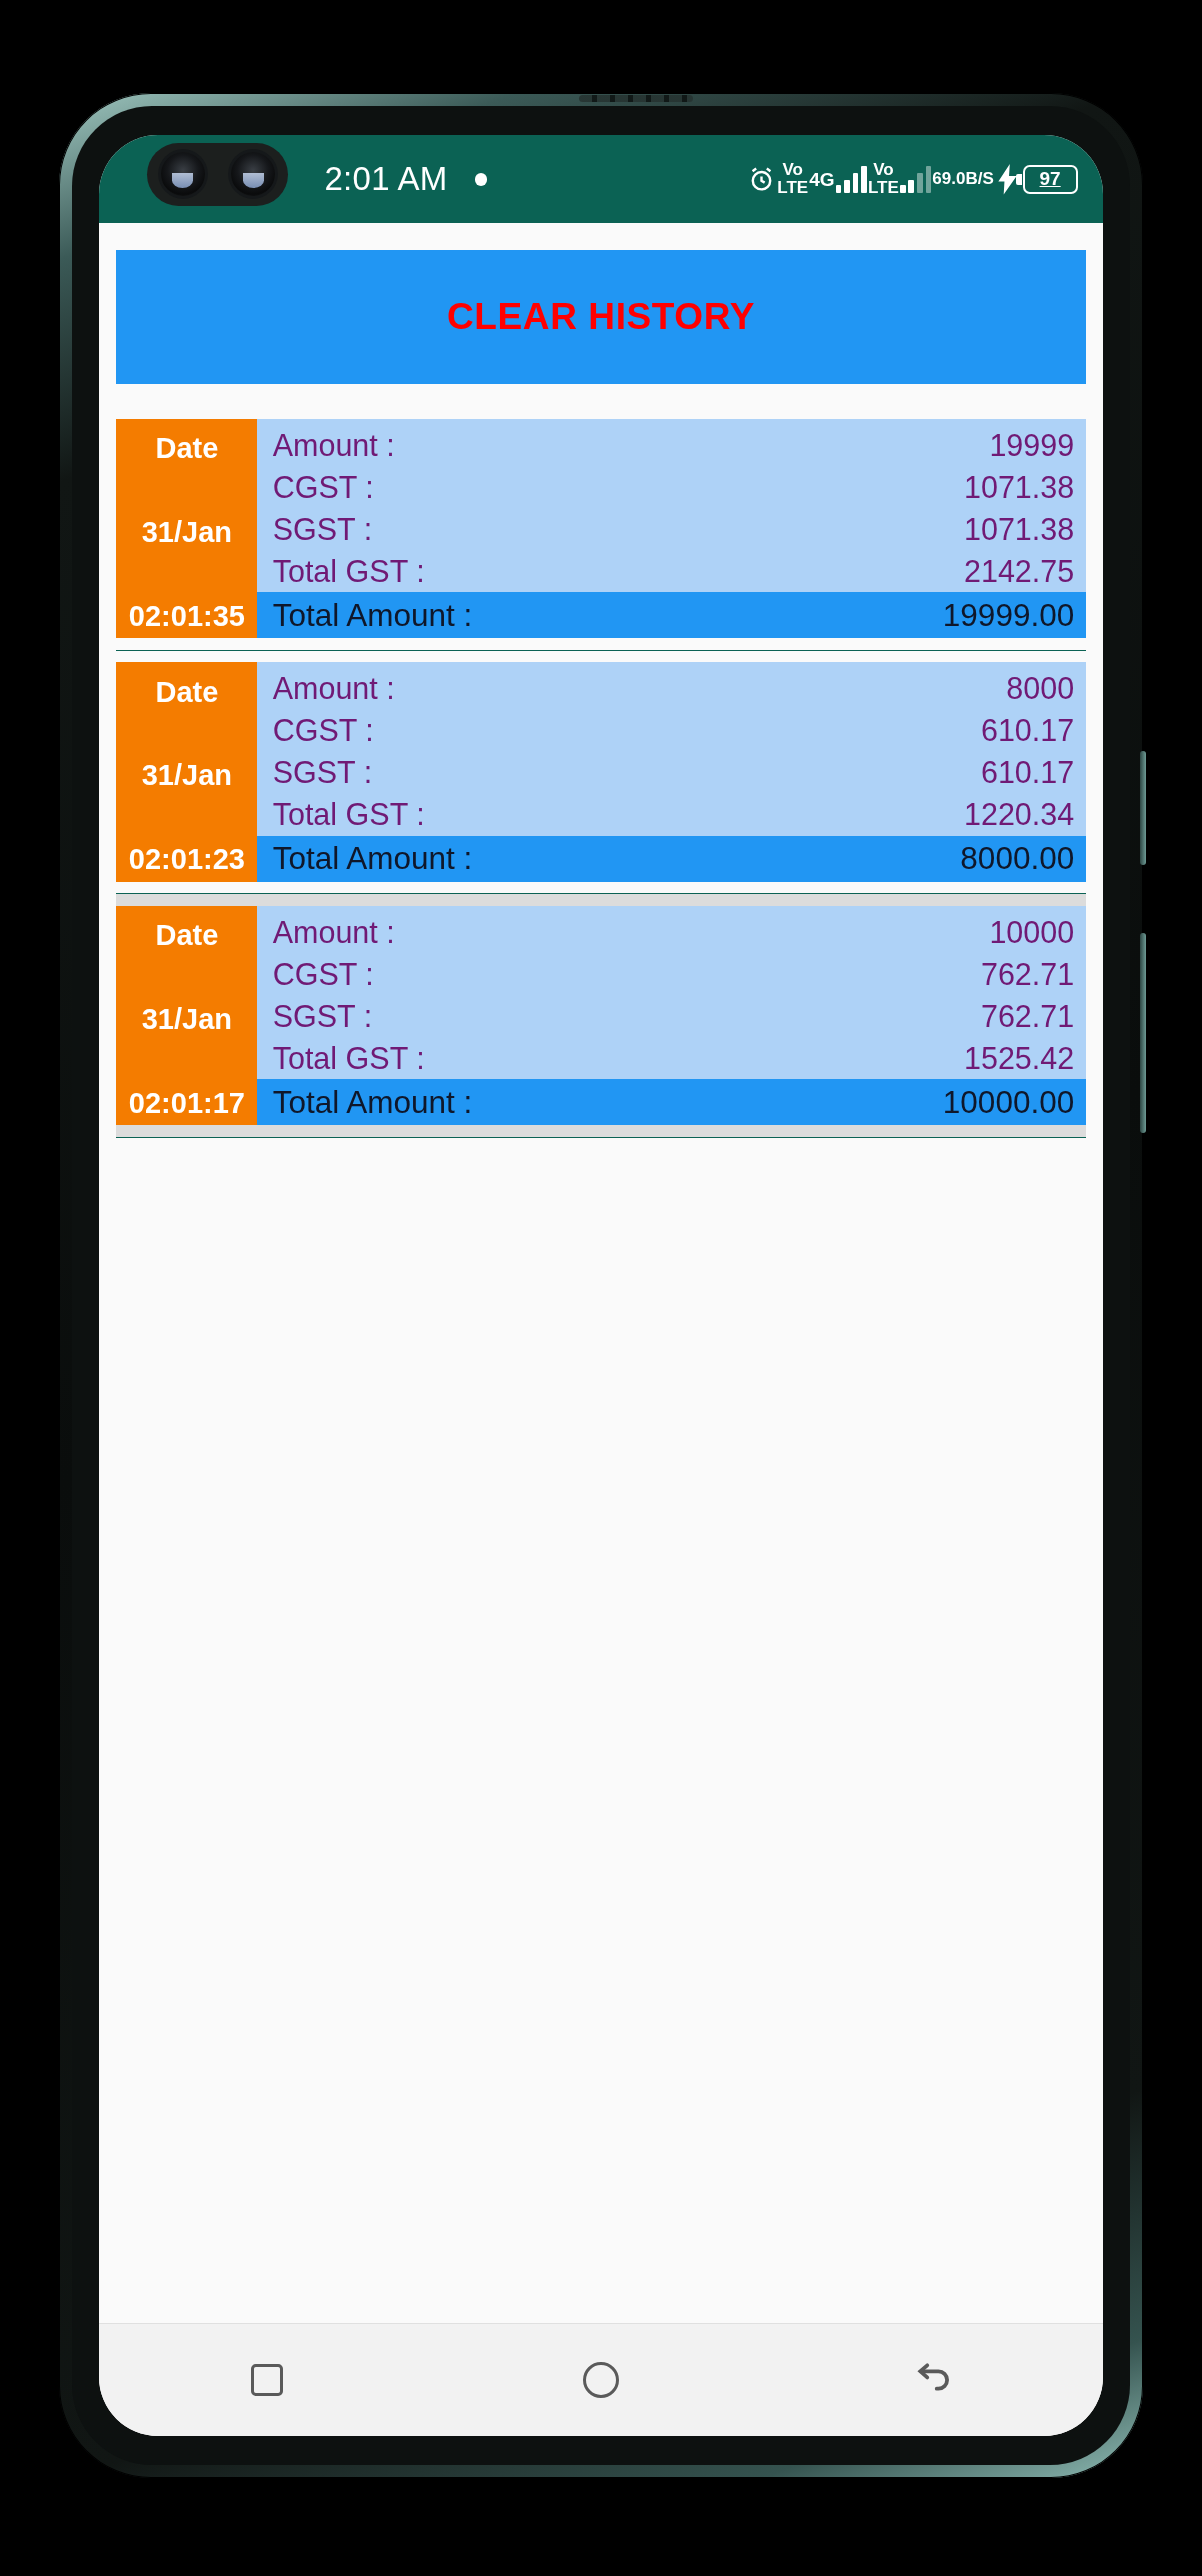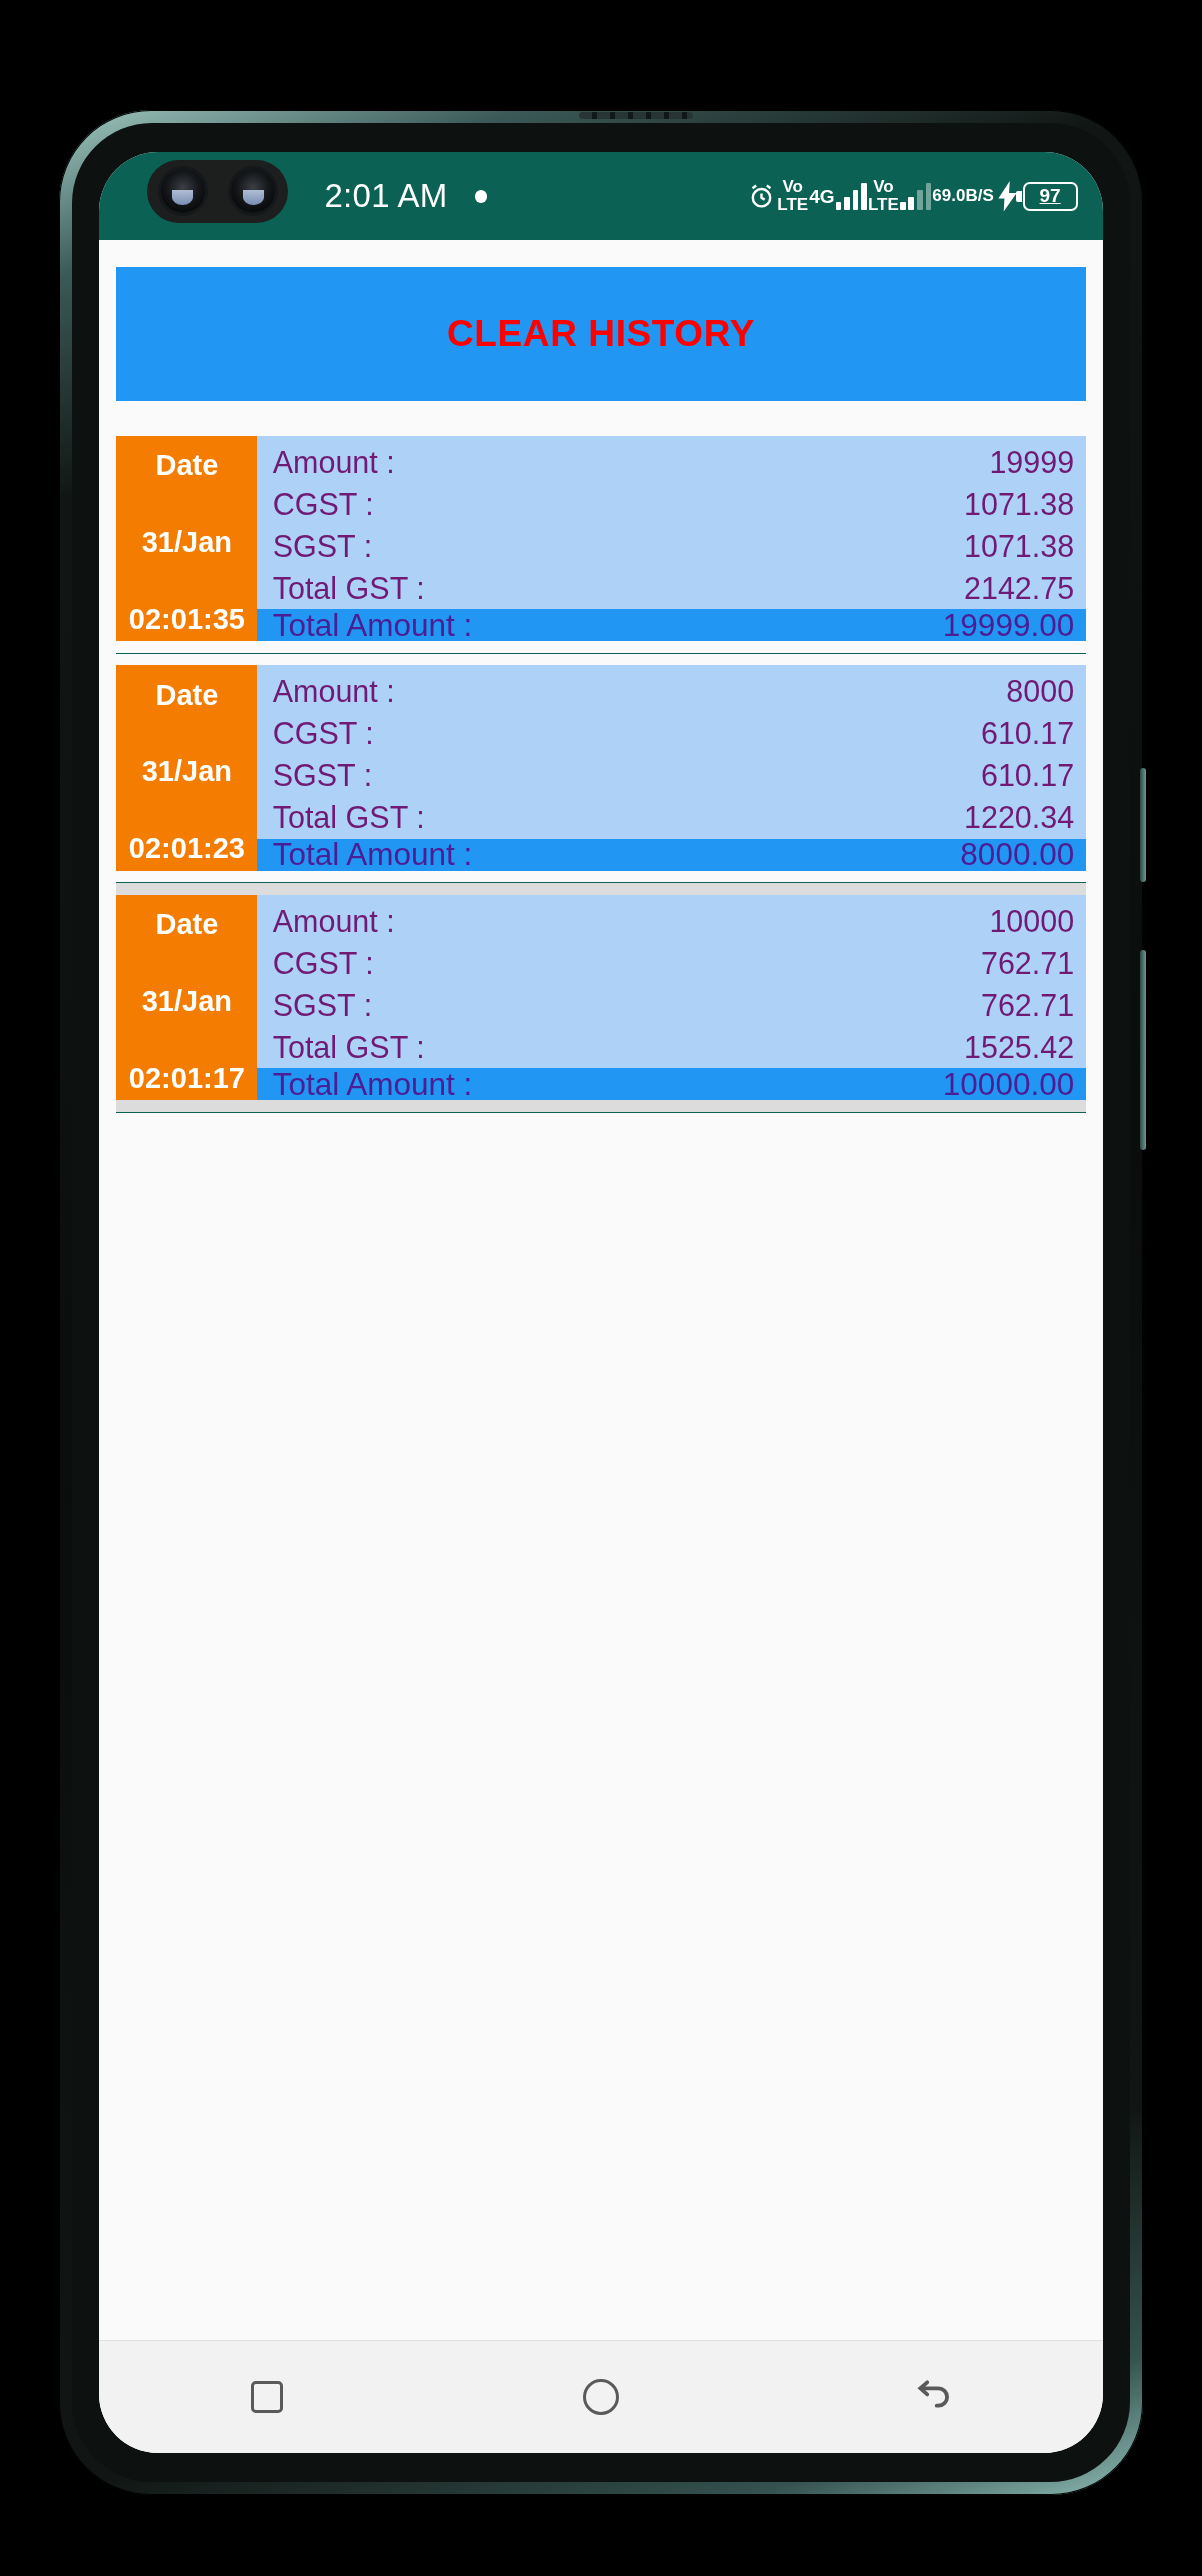--- a/index.html
+++ b/index.html
@@ -6,21 +6,21 @@
   html, body {
     width: 1202px; height: 2576px;
     background: #000000;
     font-family: "Liberation Sans", sans-serif;
     overflow: hidden;
   }
 
   
   #phone-frame {
     position: absolute;
-    left: 59px; top: 110px;
+    left: 59px; top: 93px;
     width: 1084px; height: 2385px;
     border-radius: 92px;
     background:
       linear-gradient(160deg,#9fc7c0 0%, #3b5a57 6%, #111614 14%, #0a0d0c 50%, #111614 86%, #35534f 95%, #8fbcb5 100%);
     box-shadow: 0 0 0 1px #000 inset;
   }
   #phone-bezel {
     position: absolute;
     left: 13.4px; top: 13.4px; right: 13.4px; bottom: 13.4px;
     border-radius: 80px;
@@ -176,23 +176,23 @@
   .detail-row {
     display: flex; justify-content: space-between; align-items: center;
     padding: 0 11.4px 0 15.3px;
     height: 42px;
     color: #701a75;
     font-size: 30.5px;
   }
   .total-row {
     display: flex; justify-content: space-between; align-items: center;
     background: #2196f3;
-    color: #4c1d95;
+    color: #0f172a;
     padding: 0 11.4px 0 15.3px;
-    height: 32px;
+    height: 46px;
     font-size: 31.5px;
   }
 
   
   #nav-bar {
     height: 113px;
     background: #f2f2f2;
     border-top: 1px solid #e0e0e0;
     display: flex; align-items: center; justify-content: space-around;
   }

